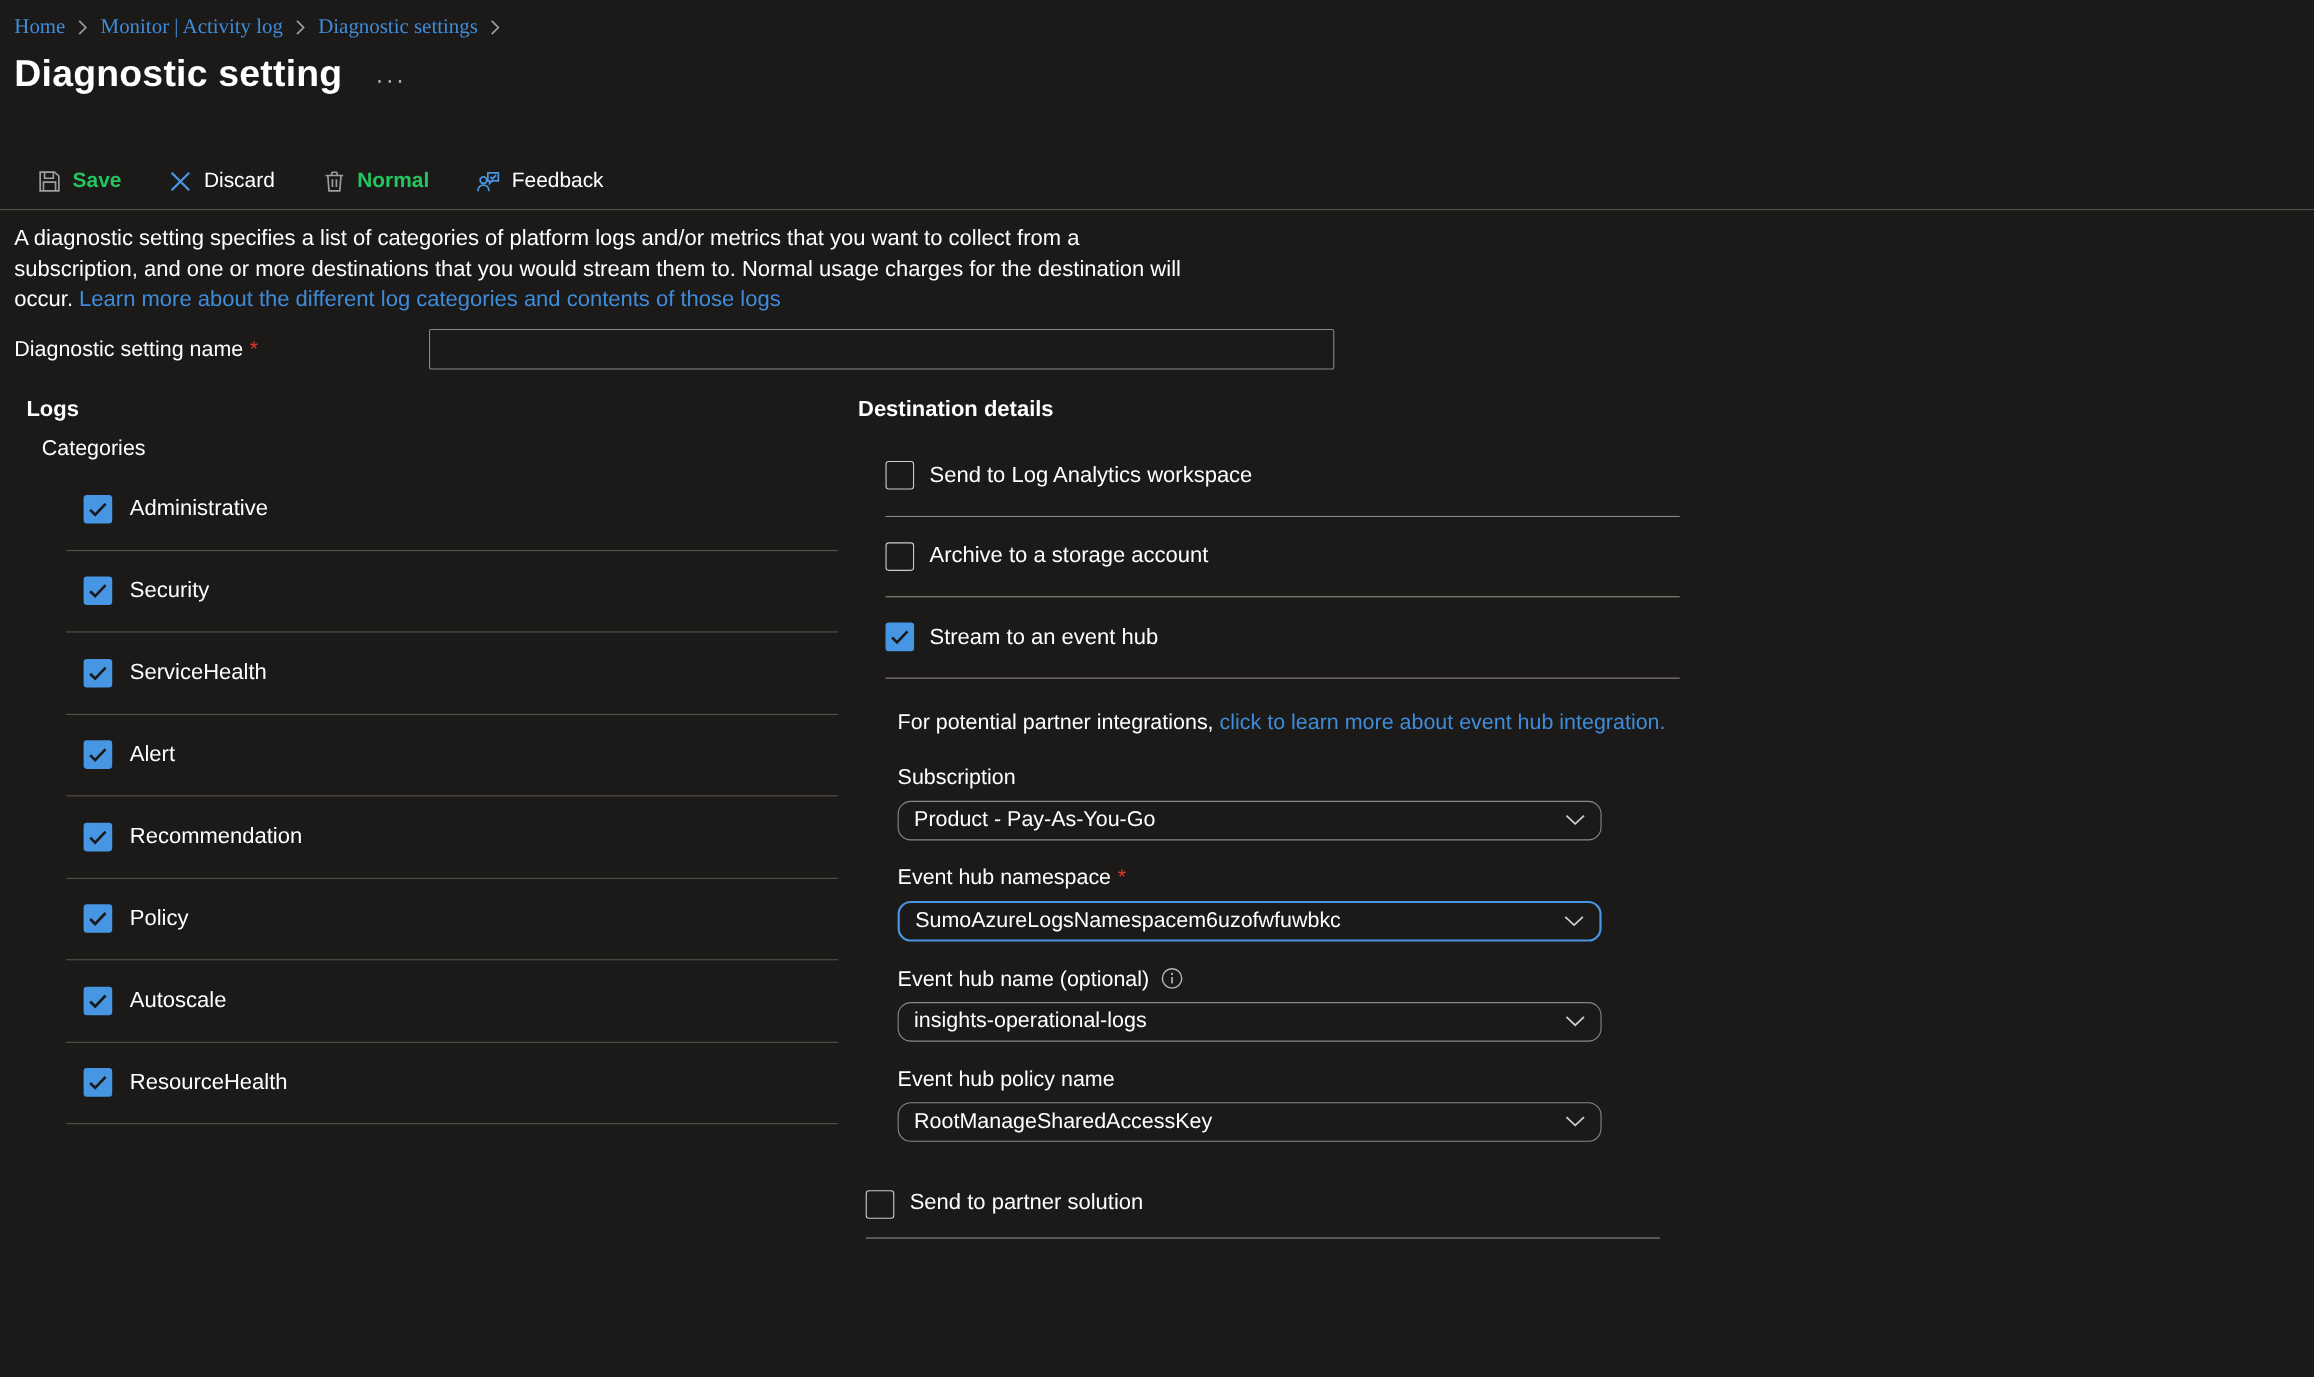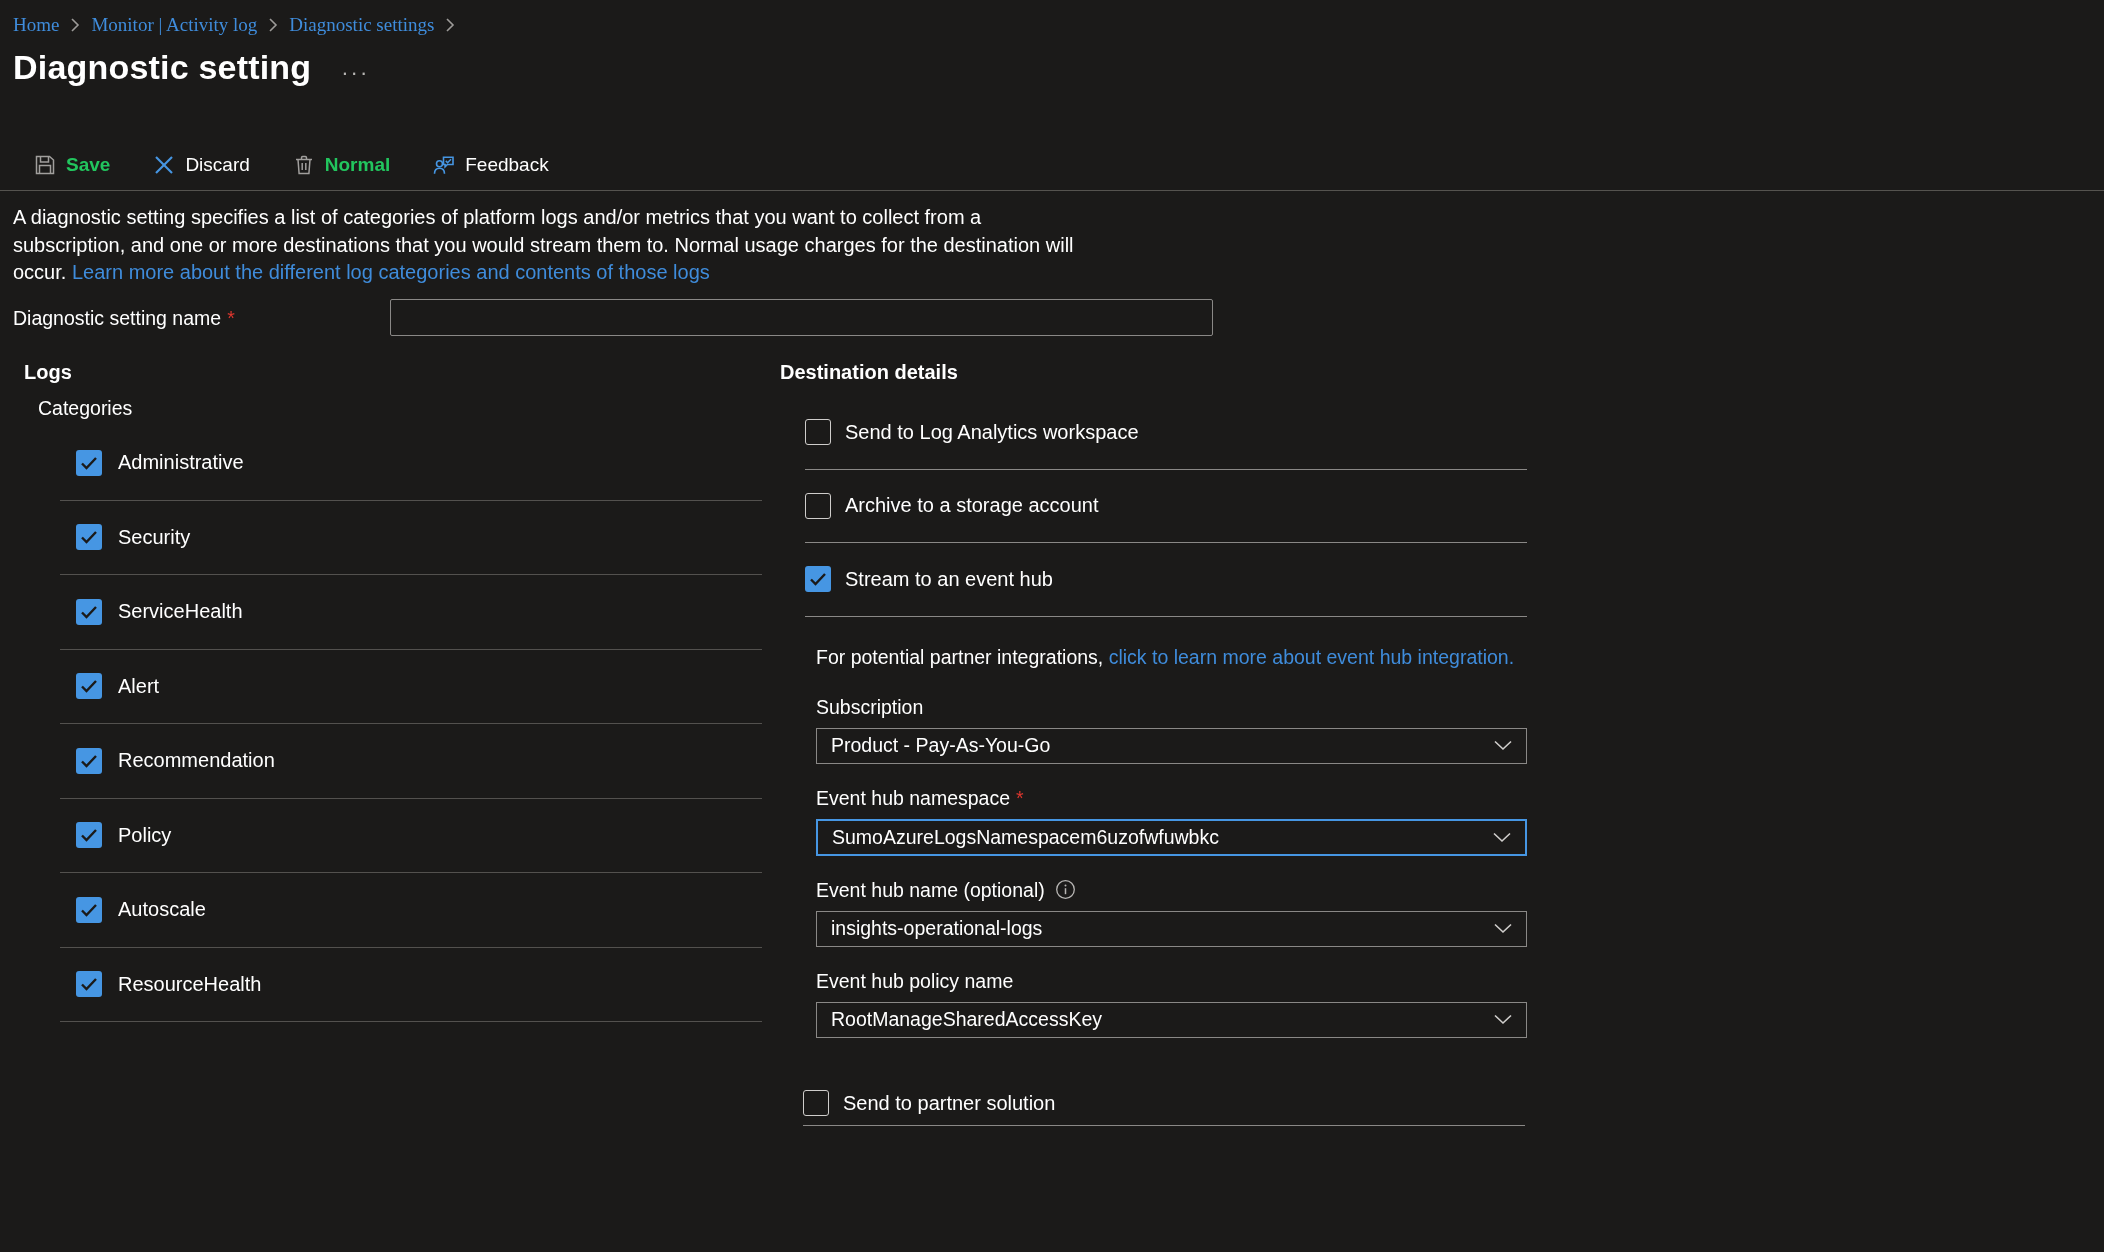--- a/index.html
+++ b/index.html
@@ -57,27 +57,27 @@
   .dest-options { margin-top:12px; margin-left:25px; }
   .dest-row { height:73.5px; display:flex; align-items:center; border-bottom:1px solid #8a8886; width:722px; }
   .dest-row .opt-label { margin-left:14px; font-size:20px; }
 
   .partner-note { margin-top:28px; margin-left:36px; font-size:19.5px; line-height:24px; }
 
   .field { margin-left:36px; }
   .field-first { margin-top:26px; }
   .field-next { margin-top:22px; }
   .field-label { font-size:19.5px; line-height:24px; color:#ffffff; display:flex; align-items:center; }
-  .dropdown { margin-top:9px; width:711px; height:36px; border:1px solid #8a8886; border-radius:0;
+  .dropdown { margin-top:9px; width:640px; height:36px; border:1px solid #8a8886; border-radius:12px;
     display:flex; align-items:center; justify-content:space-between; padding:0 14px; cursor:pointer; background:#1b1a19; }
   .dropdown.focused { border:2px solid #4696e3; height:37px; }
   .dd-value { font-size:19.5px; color:#ffffff; white-space:nowrap; overflow:hidden; }
   .chev { flex:none; margin-left:10px; display:block; }
 
-  .partner-row { margin-top:44px; margin-left:23px; height:44px; display:flex; align-items:center;
+  .partner-row { margin-top:44px; margin-left:7px; height:44px; display:flex; 
     border-bottom:1px solid #8a8886; width:722px; }
   .partner-row .opt-label { margin-left:14px; font-size:20px; }
 
   .info-icon { margin-left:10px; display:block; cursor:pointer; }
 </style>
 </head>
 <body>
 
 <div id="root">
 

